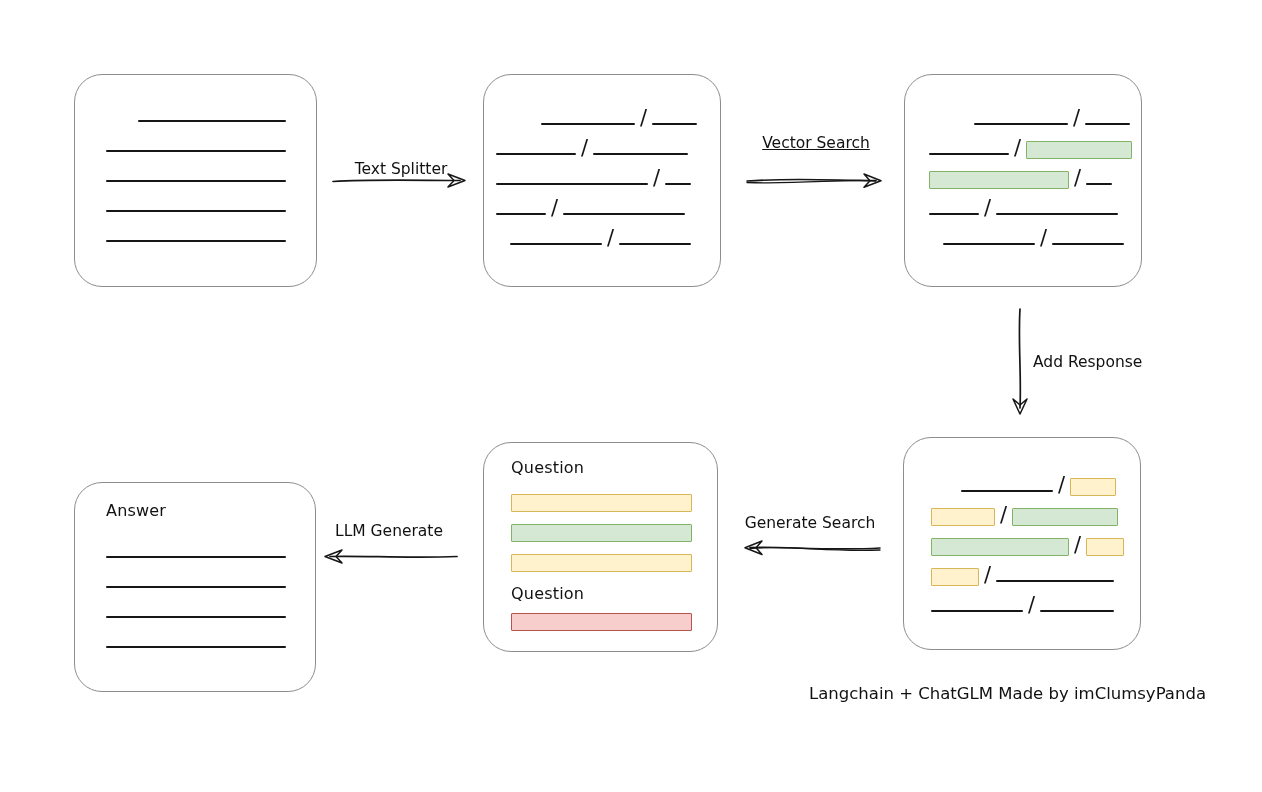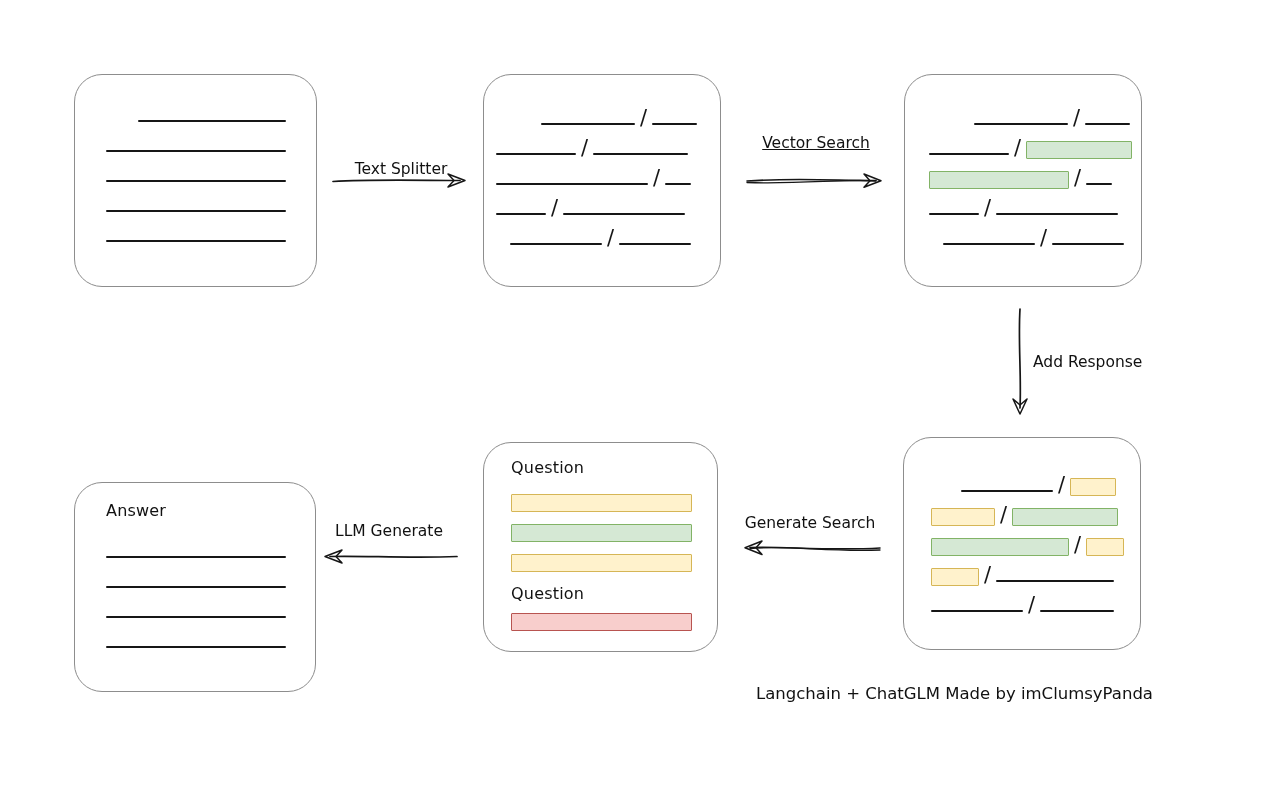--- a/index.html
+++ b/index.html
@@ -60,21 +60,21 @@
     color: #111111;
     text-align: center;
     white-space: nowrap;
   }
   .arrow-svg { position: absolute; }
   .caption {
     position: absolute;
     left: 756px;
     top: 684px;
     width: 450px;
-    text-align: left;
+    text-align: right;
     font-size: 16.5px;
     color: #111111;
     white-space: nowrap;
   }
 </style>
 </head>
 <body>
 
 <div class="canvas">
 

